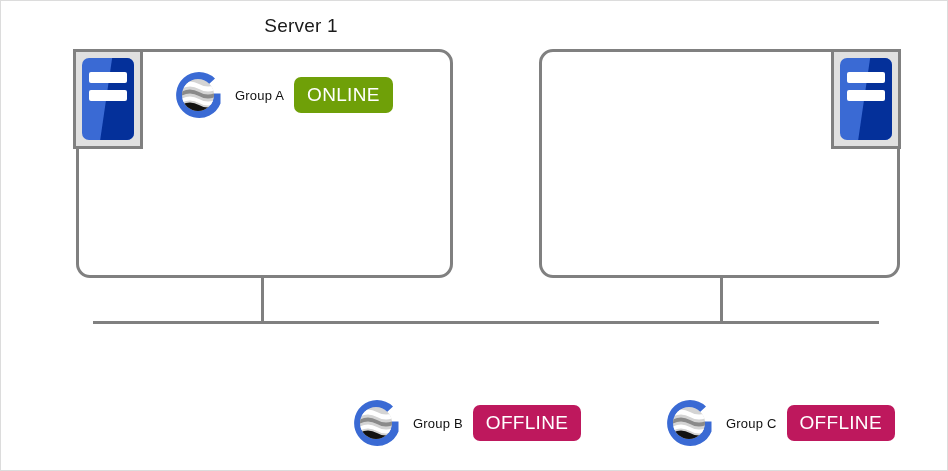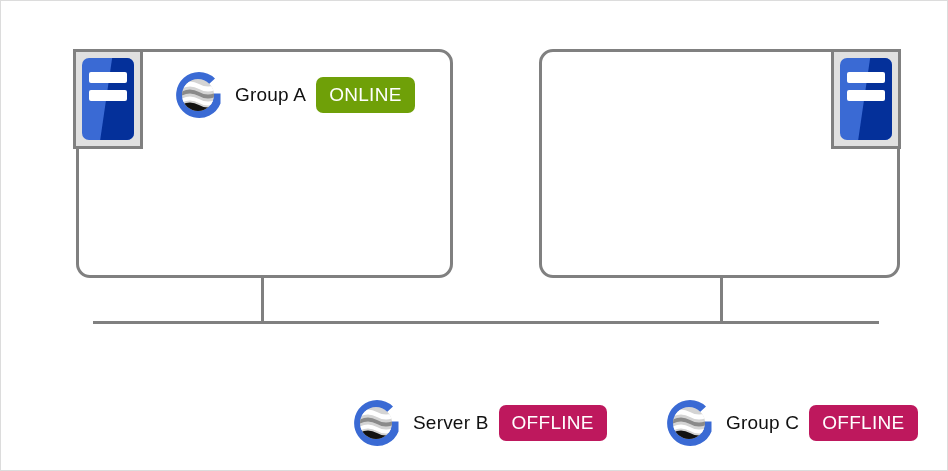--- a/index.html
+++ b/index.html
@@ -89,21 +89,21 @@
 
   
   .group-row {
     position: absolute;
     display: flex;
     align-items: center;
     gap: 10px;
     white-space: nowrap;
   }
   .group-label {
-    font-size: 19px;
+    font-size: 13px;
     color: #111111;
     letter-spacing: 0.2px;
   }
   .badge {
     display: inline-block;
     color: #ffffff;
     font-size: 19px;
     line-height: 1;
     padding: 8px 13px 9px 13px;
     border-radius: 7px;
@@ -112,20 +112,21 @@
   .badge.online  { background: #6fa008; }
   .badge.offline { background: #be185d; }
 
   .globe-icon { display: block; flex: 0 0 auto; }
 </style>
 </head>
 <body>
 
 <div id="canvas">
 
+  <div class="server-title" style="left:180px; top:14px; width:240px;">Server 1</div>
 
   <div class="server-box" style="left:75px; top:48px; width:377px; height:229px;"></div>
 
   <div class="server-icon" style="left:72px; top:48px; width:70px; height:100px;">
     <div class="server-icon-inner">
       <div class="server-bar b1"></div>
       <div class="server-bar b2"></div>
     </div>
   </div>
 
@@ -168,21 +169,21 @@
           <circle cx="25" cy="26" r="16"></circle>
         </clipPath>
       <g clip-path="url(#gB-clip)">
         <rect x="8" y="9" width="36" height="34" fill="#d4d4d4"></rect>
         <path d="M8 15 q9 -5 18 0 q9 5 18 0 l0 5 q-9 5 -18 0 q-9 -5 -18 0 Z" fill="#ffffff"></path>
         <path d="M8 23 q9 -5 18 0 q9 5 18 0 l0 4 q-9 5 -18 0 q-9 -5 -18 0 Z" fill="#8a8a8a"></path>
         <path d="M8 30 q9 -5 18 0 q9 5 18 0 l0 4 q-9 5 -18 0 q-9 -5 -18 0 Z" fill="#ffffff"></path>
         <path d="M8 36 q9 -5 18 0 q9 5 18 0 l0 10 l-36 0 Z" fill="#121212"></path>
       </g>
     </svg>
-    <span class="group-label">Server B</span>
+    <span class="group-label">Group B</span>
     <span class="badge offline">OFFLINE</span>
   </div>
 
   <div class="group-row" style="left:663px; top:396px;">
     <svg class="globe-icon" width="52" height="52" viewBox="0 0 52 52">
       <path d="M26 3 A23 23 0 1 0 47.5 34.5 L47.5 24.5 L27 24.5 L27 32.5 L38 32.5 A13.5 13.5 0 1 1 26 12.5 A13.5 13.5 0 0 1 35 16 L42 9.5 A23 23 0 0 0 26 3 Z" fill="#3a6ad4"></path>
       <clipPath id="gC-clip">
           <circle cx="25" cy="26" r="16"></circle>
         </clipPath>
       <g clip-path="url(#gC-clip)">

